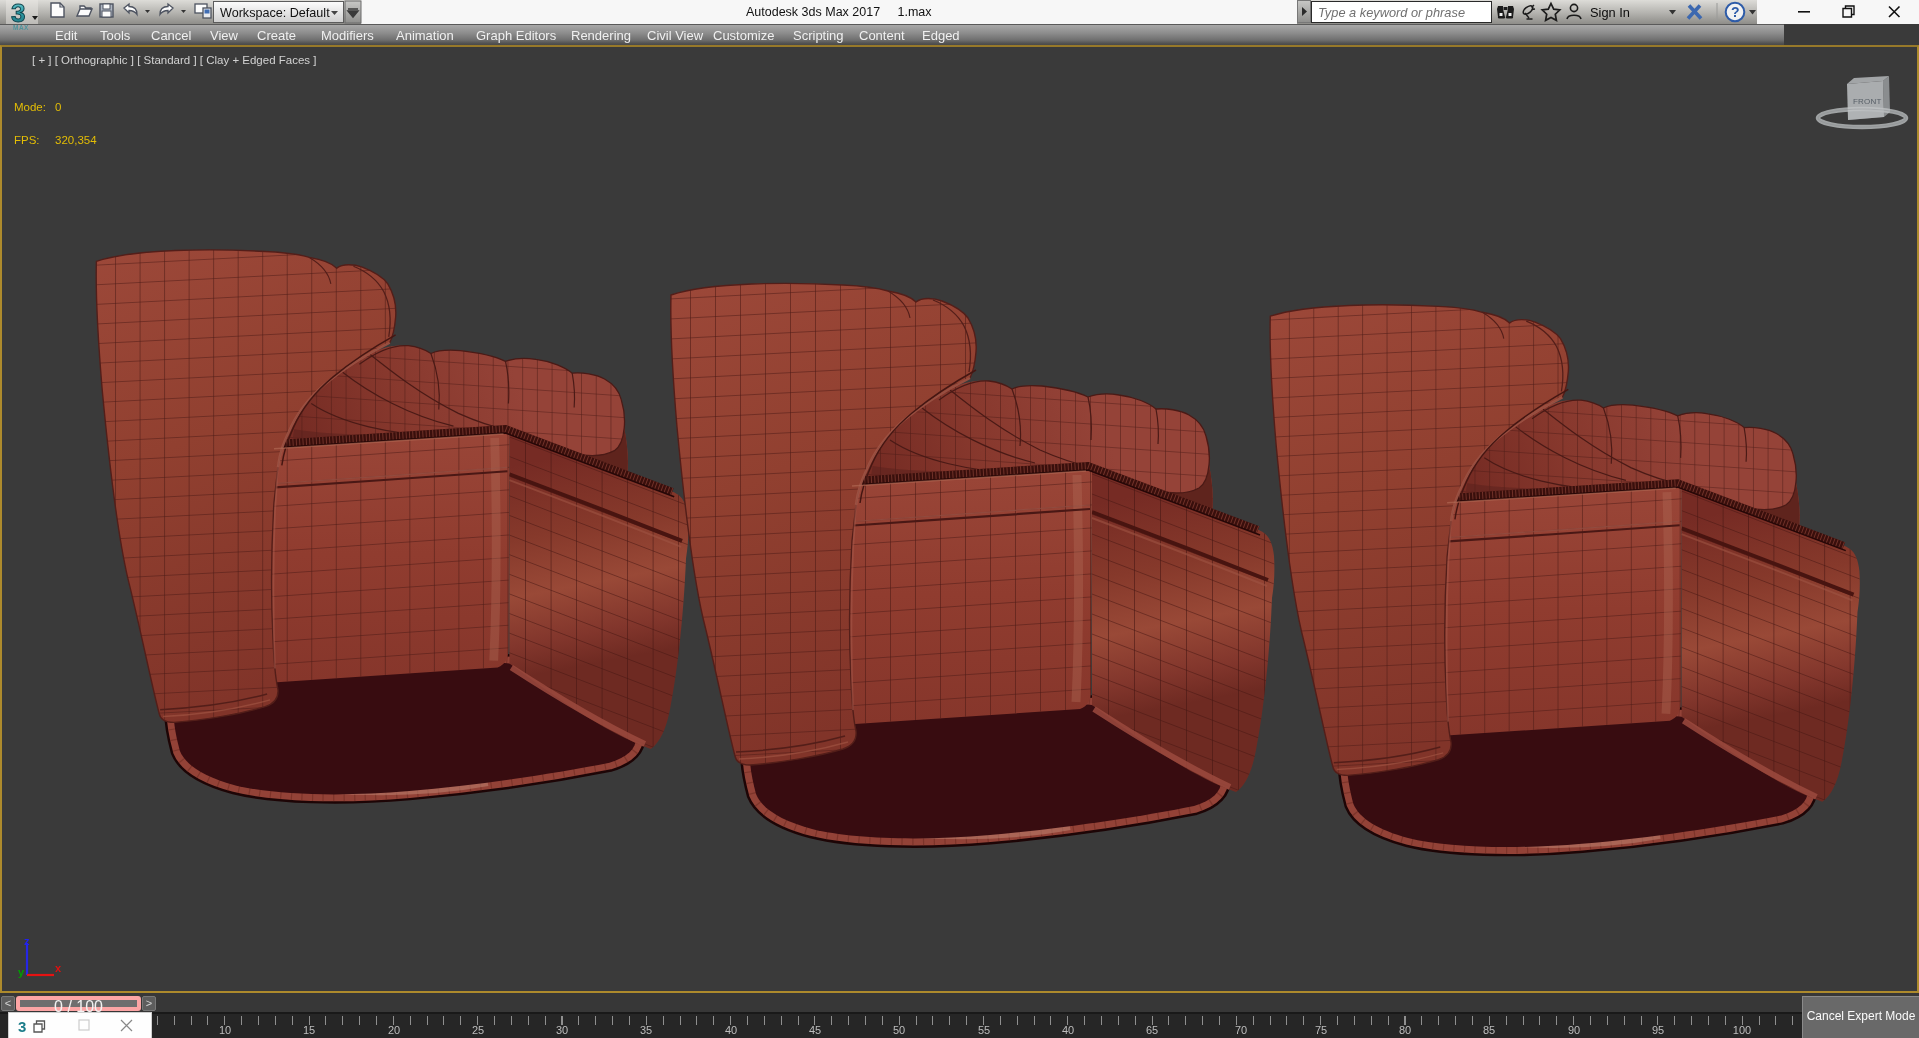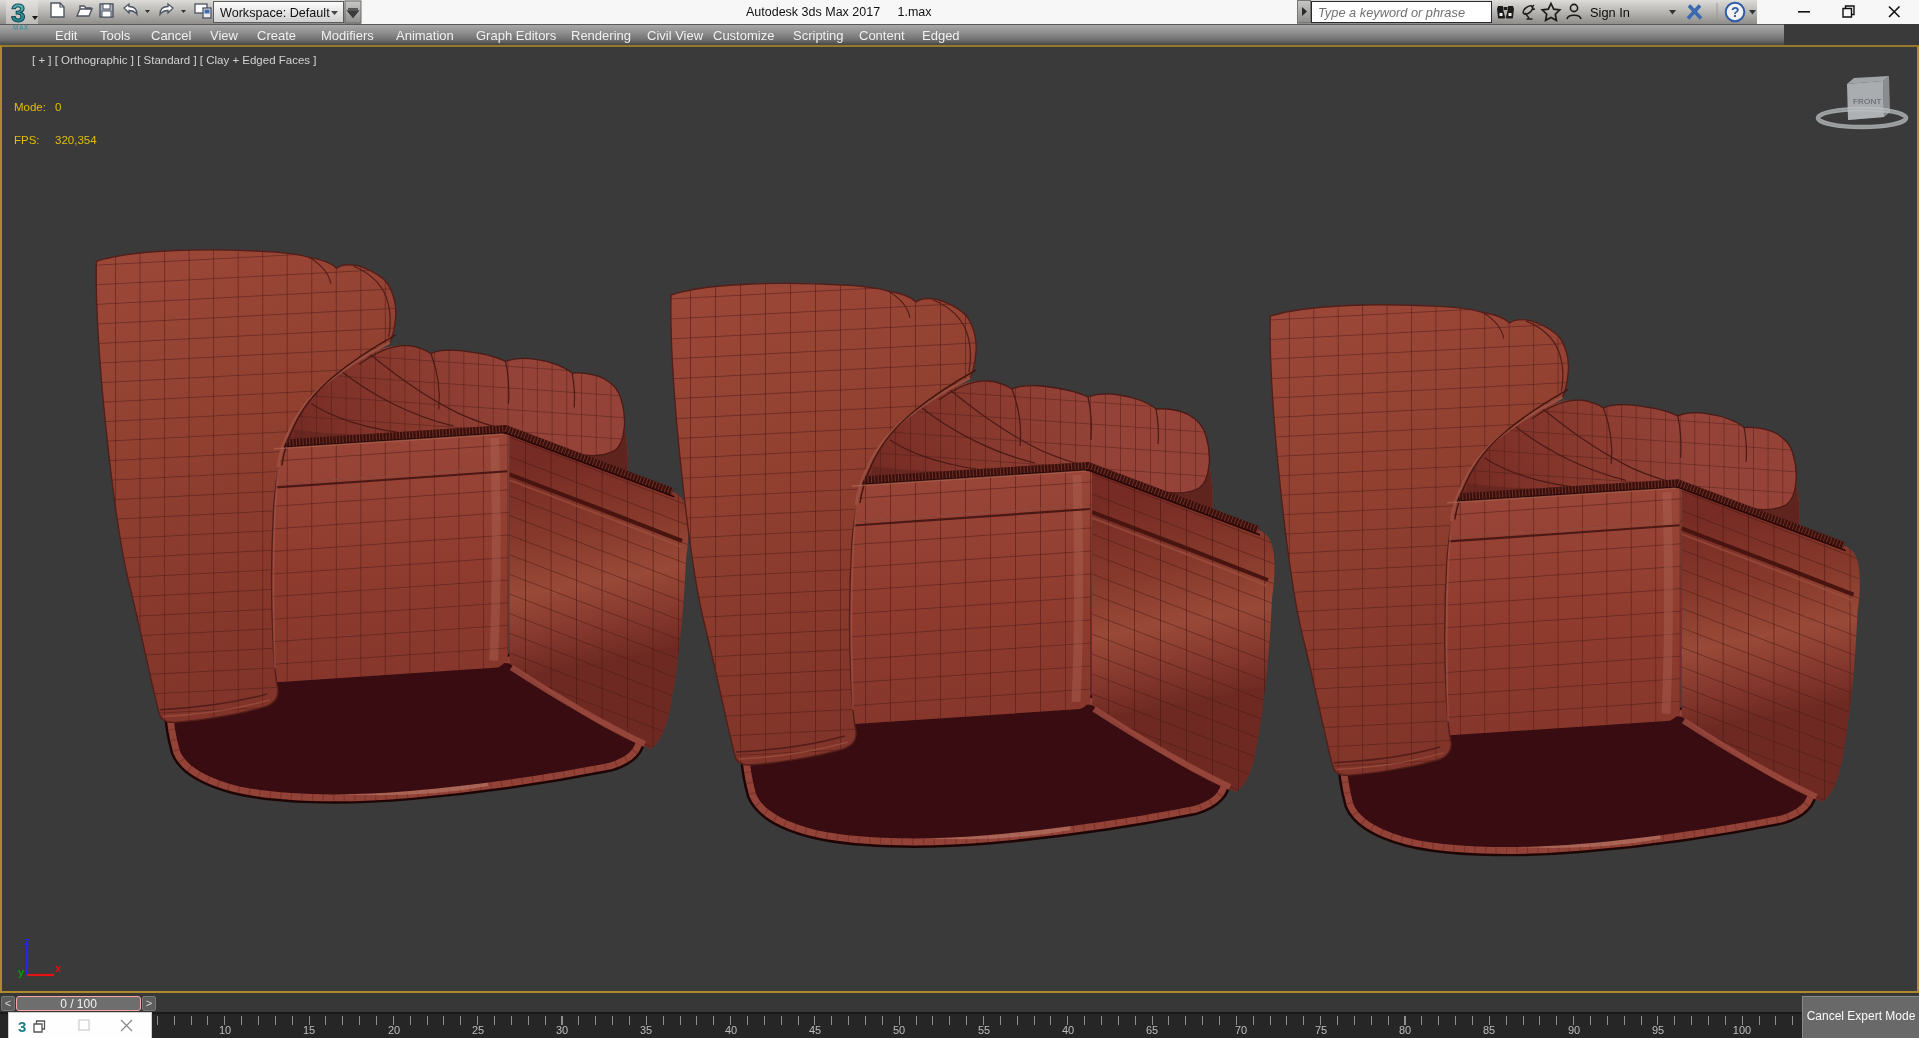--- a/index.html
+++ b/index.html
@@ -26,22 +26,22 @@
     background:#3a3a3a; border:2px solid #ad8a2c; border-top-color:#97792a; }
   #vplabel { position:absolute; top:7px; left:6px; font-size:11.5px; color:#d2d2d2;margin-left:24px; }
   .stat { position:absolute; font-size:11.5px; color:#e3bd05; }
 
   
   #trackbar { position:absolute; top:993px; left:0; width:1919px; height:19px; background:#373737; }
   .tbtn { position:absolute; top:3px; width:14px; height:15px; background:#5d5d5d;
     border:1px solid #787878; border-radius:2px; color:#d5d5d5; font-size:11px;
     text-align:center; line-height:13px; }
   #tslider { position:absolute; top:3px; left:16px; width:125px; height:15px;
-    background:#6e6e6e; border:1px solid #fca5a5; border-radius:3px; color:#f2f2f2;
-    font-size:12px; text-align:center; line-height:14px; }
+    background:#6e6e6e; border:4px solid #fca5a5; border-radius:3px; color:#f2f2f2;
+    font-size:16px; text-align:center; line-height:14px; }
 
   
   #ruler { position:absolute; top:1012px; left:0; width:1919px; height:26px; background:#262626;
     border-top:2px solid #191919; }
   .rlab { position:absolute; top:10px; font-size:11px; color:#bdbdbd; transform:translateX(-50%); }
 
   
   #popup { position:absolute; top:1012px; left:8px; width:144px; height:26px; background:#fefefe;
     border:1px solid #d0d0d0; border-bottom:none; }
   #cancel { position:absolute; top:996px; left:1802px; width:117px; height:42px; background:#696969;

